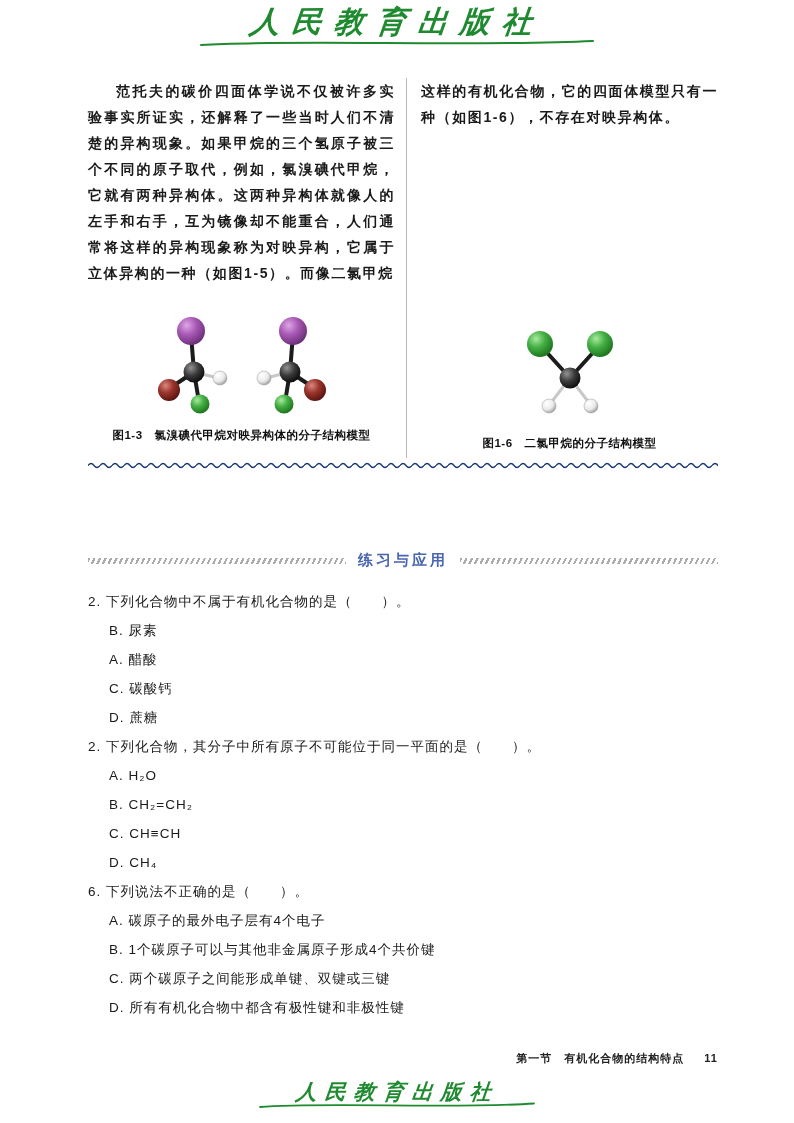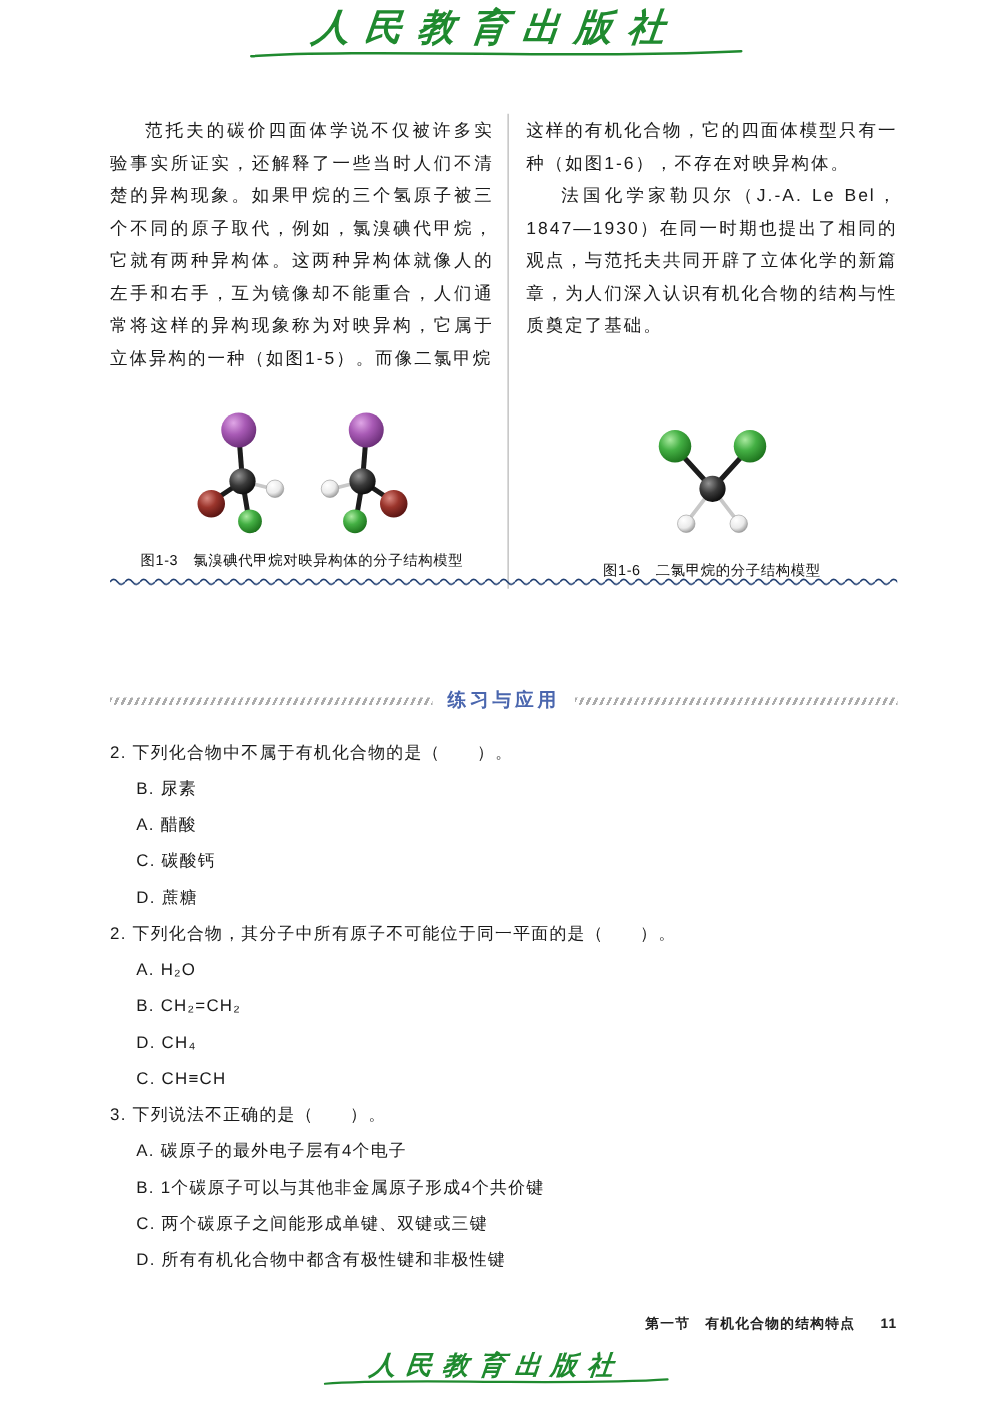--- a/index.html
+++ b/index.html
@@ -12,21 +12,21 @@
   .logo-top{top:2px;}
   .logo-bottom{top:1078px;}
   .logo-text{
     font-family:"DejaVu Serif","Liberation Serif",serif;
     font-style:italic;font-weight:bold;display:inline-block;transform:skewX(-6deg);
   }
   .logo-top .logo-text{font-size:30px;letter-spacing:12px;}
   .logo-bottom .logo-text{font-size:21px;letter-spacing:8px;}
   .logo-flourish{display:block;margin:-5px auto 0;}
   
-  .columns{position:absolute;top:91px;left:88px;width:630px;display:flex;}
+  .columns{position:absolute;top:78px;left:88px;width:630px;display:flex;font-weight:bold;}
   .col-left{width:307px;}
   .divider{width:1px;background:#b8b8b8;height:380px;margin-left:11px;}
   .col-right{width:297px;padding-left:14px;}
   .text-block{height:234px;}
   .para{margin:0;font-size:14px;line-height:26px;letter-spacing:1.6px;text-align:justify;}
   .indent{text-indent:2em;}
   .fig-area{height:112px;display:flex;justify-content:center;align-items:flex-start;gap:2px;}
   .caption{margin:4px 0 0;font-size:11.5px;text-align:center;letter-spacing:0.5px;color:#111;}
   
   .wavy{position:absolute;top:461px;left:88px;}
@@ -120,21 +120,20 @@
         </svg>
       </div>
       <p class="caption">图1-3　氯溴碘代甲烷对映异构体的分子结构模型</p>
     </div>
 
     <div class="divider"></div>
 
     <div class="col-right">
       <div class="text-block">
         <p class="para">这样的有机化合物，它的四面体模型只有一种（如图1-6），不存在对映异构体。</p>
-        <p class="para indent">法国化学家勒贝尔（J.-A. Le Bel，1847—1930）在同一时期也提出了相同的观点，与范托夫共同开辟了立体化学的新篇章，为人们深入认识有机化合物的结构与性质奠定了基础。</p>
       </div>
       <div class="fig-area" style="padding-top:8px;">
 
         <svg width="120" height="104" viewBox="0 0 120 104">
           <g>
             <line x1="60" y1="58" x2="31" y2="26" stroke="#1c1c1c" stroke-width="4" stroke-linecap="round"></line>
             <line x1="60" y1="58" x2="89" y2="26" stroke="#1c1c1c" stroke-width="4" stroke-linecap="round"></line>
             <line x1="60" y1="58" x2="40" y2="84" stroke="#c8c8c8" stroke-width="3" stroke-linecap="round"></line>
             <line x1="60" y1="58" x2="80" y2="84" stroke="#c8c8c8" stroke-width="3" stroke-linecap="round"></line>
           </g>
@@ -169,25 +168,25 @@
       <p class="stem">2. 下列化合物中不属于有机化合物的是（　　）。</p>
       <p class="option">B. 尿素</p>
       <p class="option">A. 醋酸</p>
       <p class="option">C. 碳酸钙</p>
       <p class="option">D. 蔗糖</p>
     </div>
     <div class="question">
       <p class="stem">2. 下列化合物，其分子中所有原子不可能位于同一平面的是（　　）。</p>
       <p class="option">A. H₂O</p>
       <p class="option">B. CH₂=CH₂</p>
+      <p class="option">C. CH≡CH</p>
       <p class="option">D. CH₄</p>
-      <p class="option">C. CH≡CH</p>
     </div>
     <div class="question">
-      <p class="stem">3. 下列说法不正确的是（　　）。</p>
+      <p class="stem">6. 下列说法不正确的是（　　）。</p>
       <p class="option">A. 碳原子的最外电子层有4个电子</p>
       <p class="option">B. 1个碳原子可以与其他非金属原子形成4个共价键</p>
       <p class="option">C. 两个碳原子之间能形成单键、双键或三键</p>
       <p class="option">D. 所有有机化合物中都含有极性键和非极性键</p>
     </div>
   </section>
 
   <footer class="page-footer">
     <span>第一节　有机化合物的结构特点</span>
     <span class="pageno">11</span>

